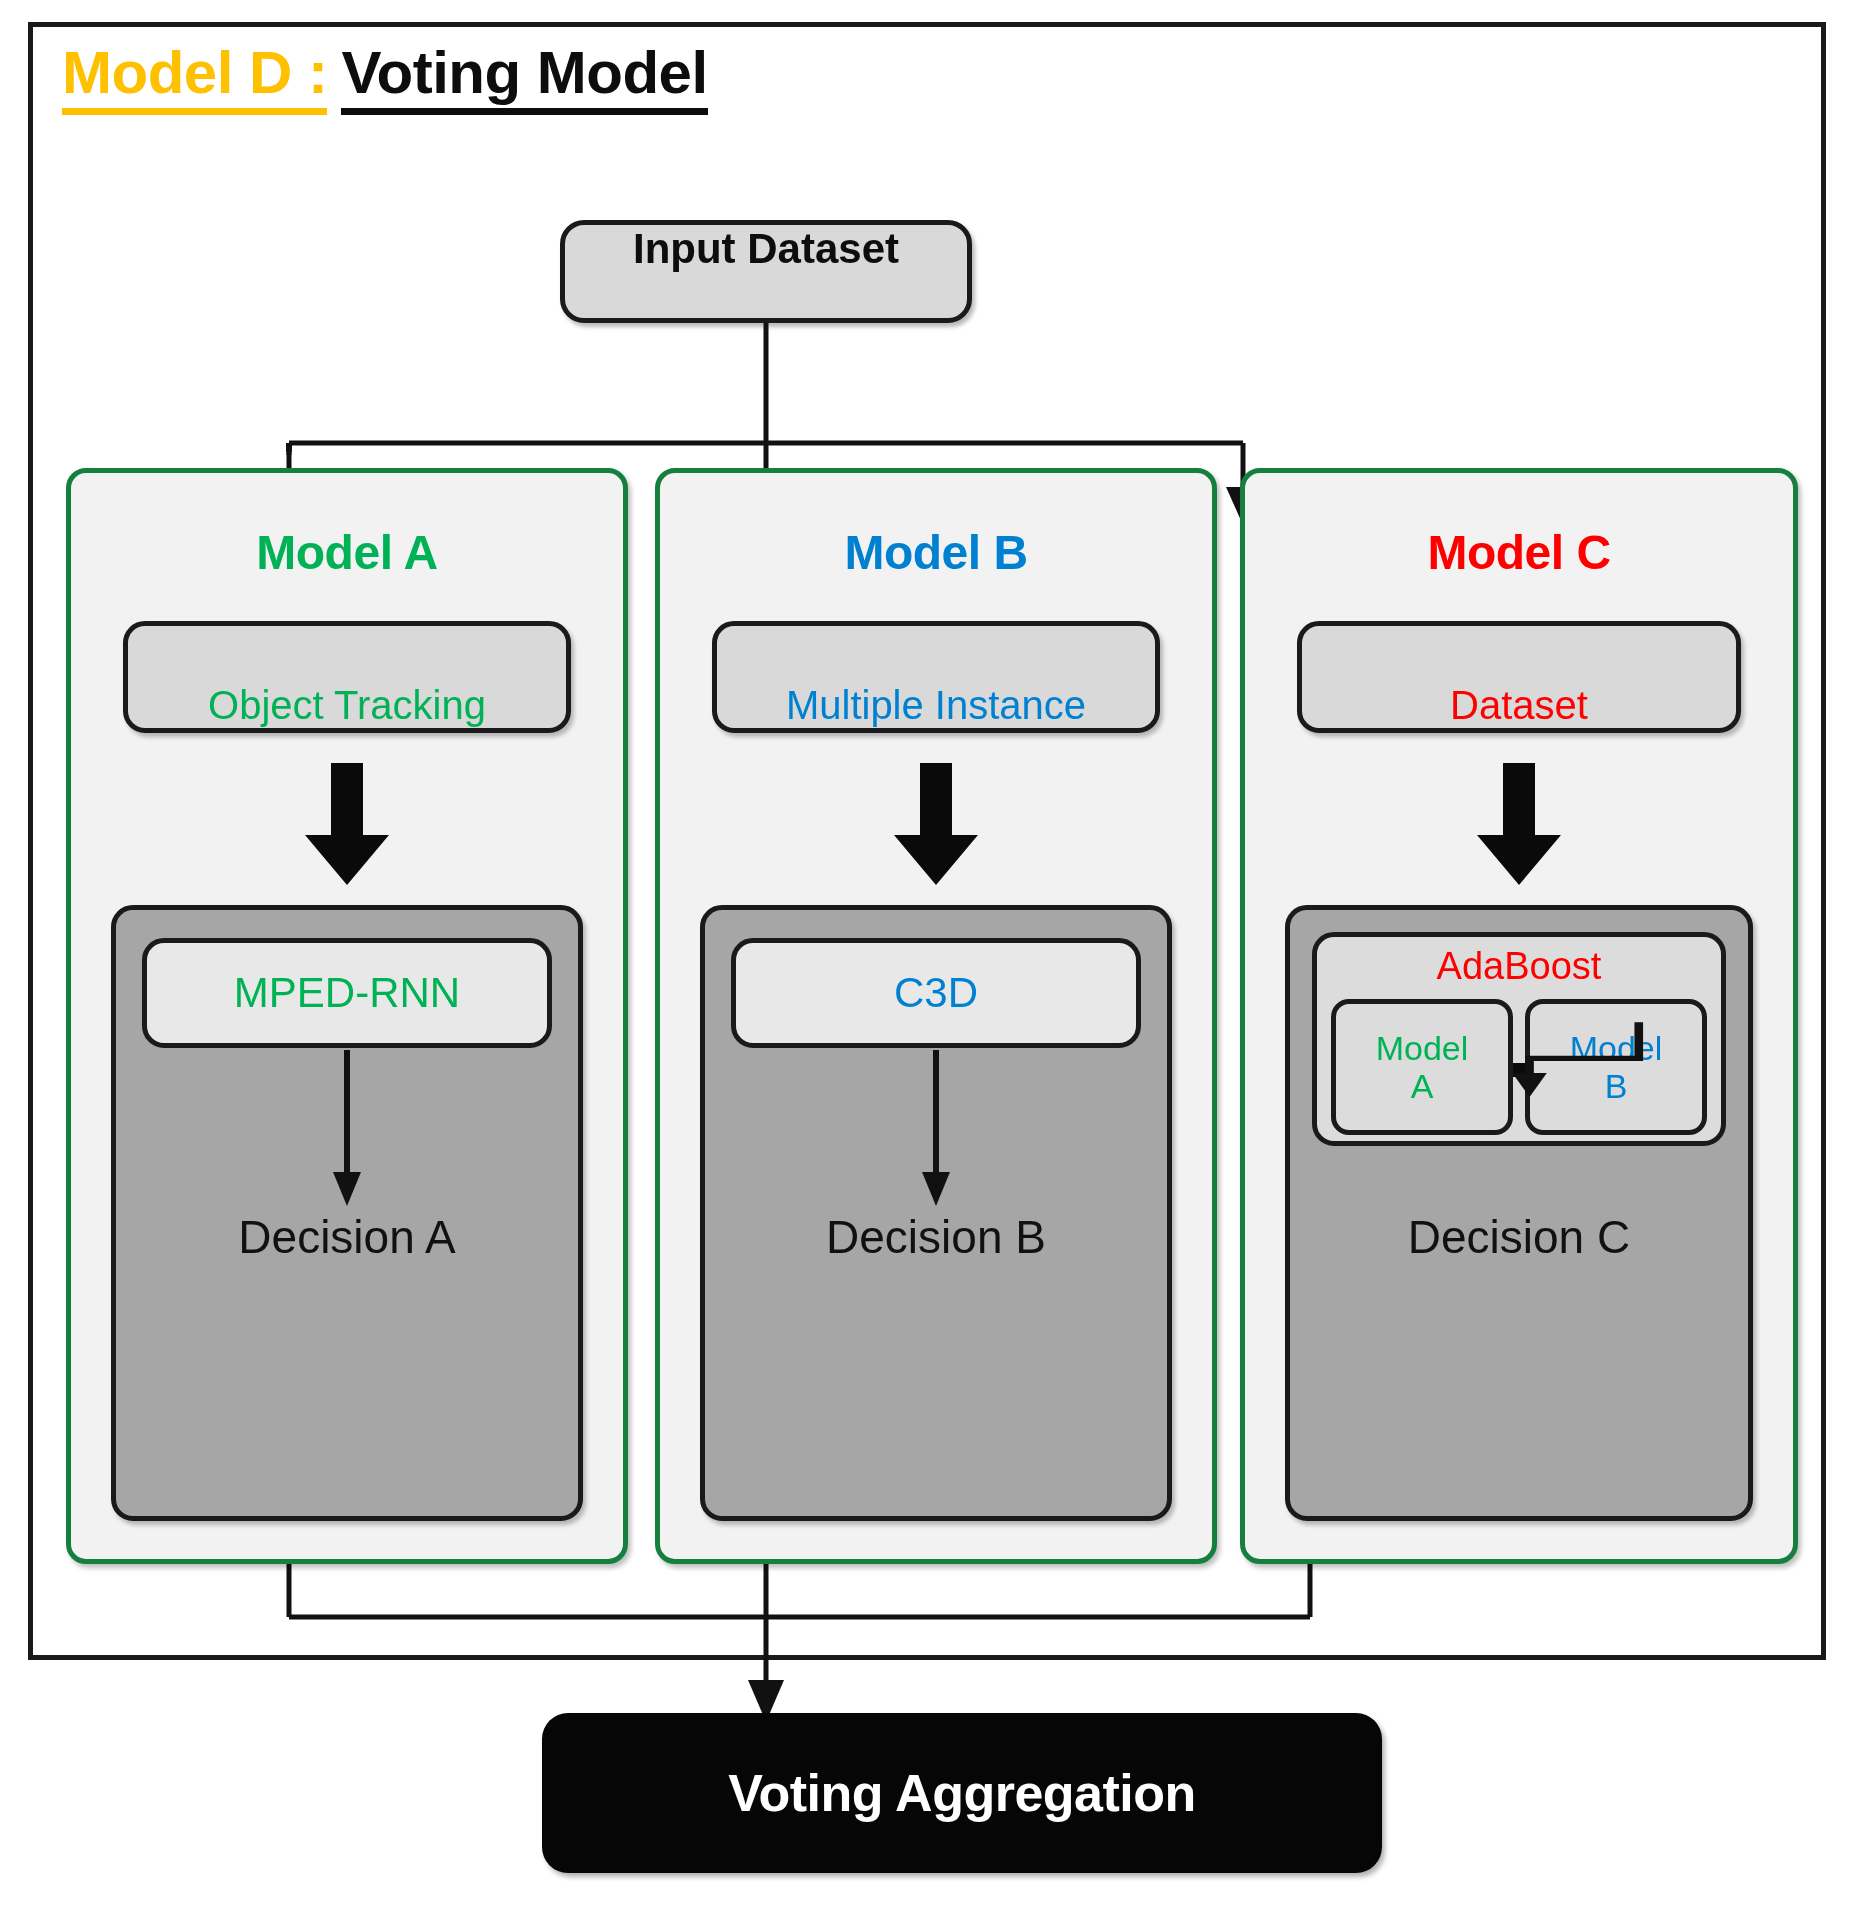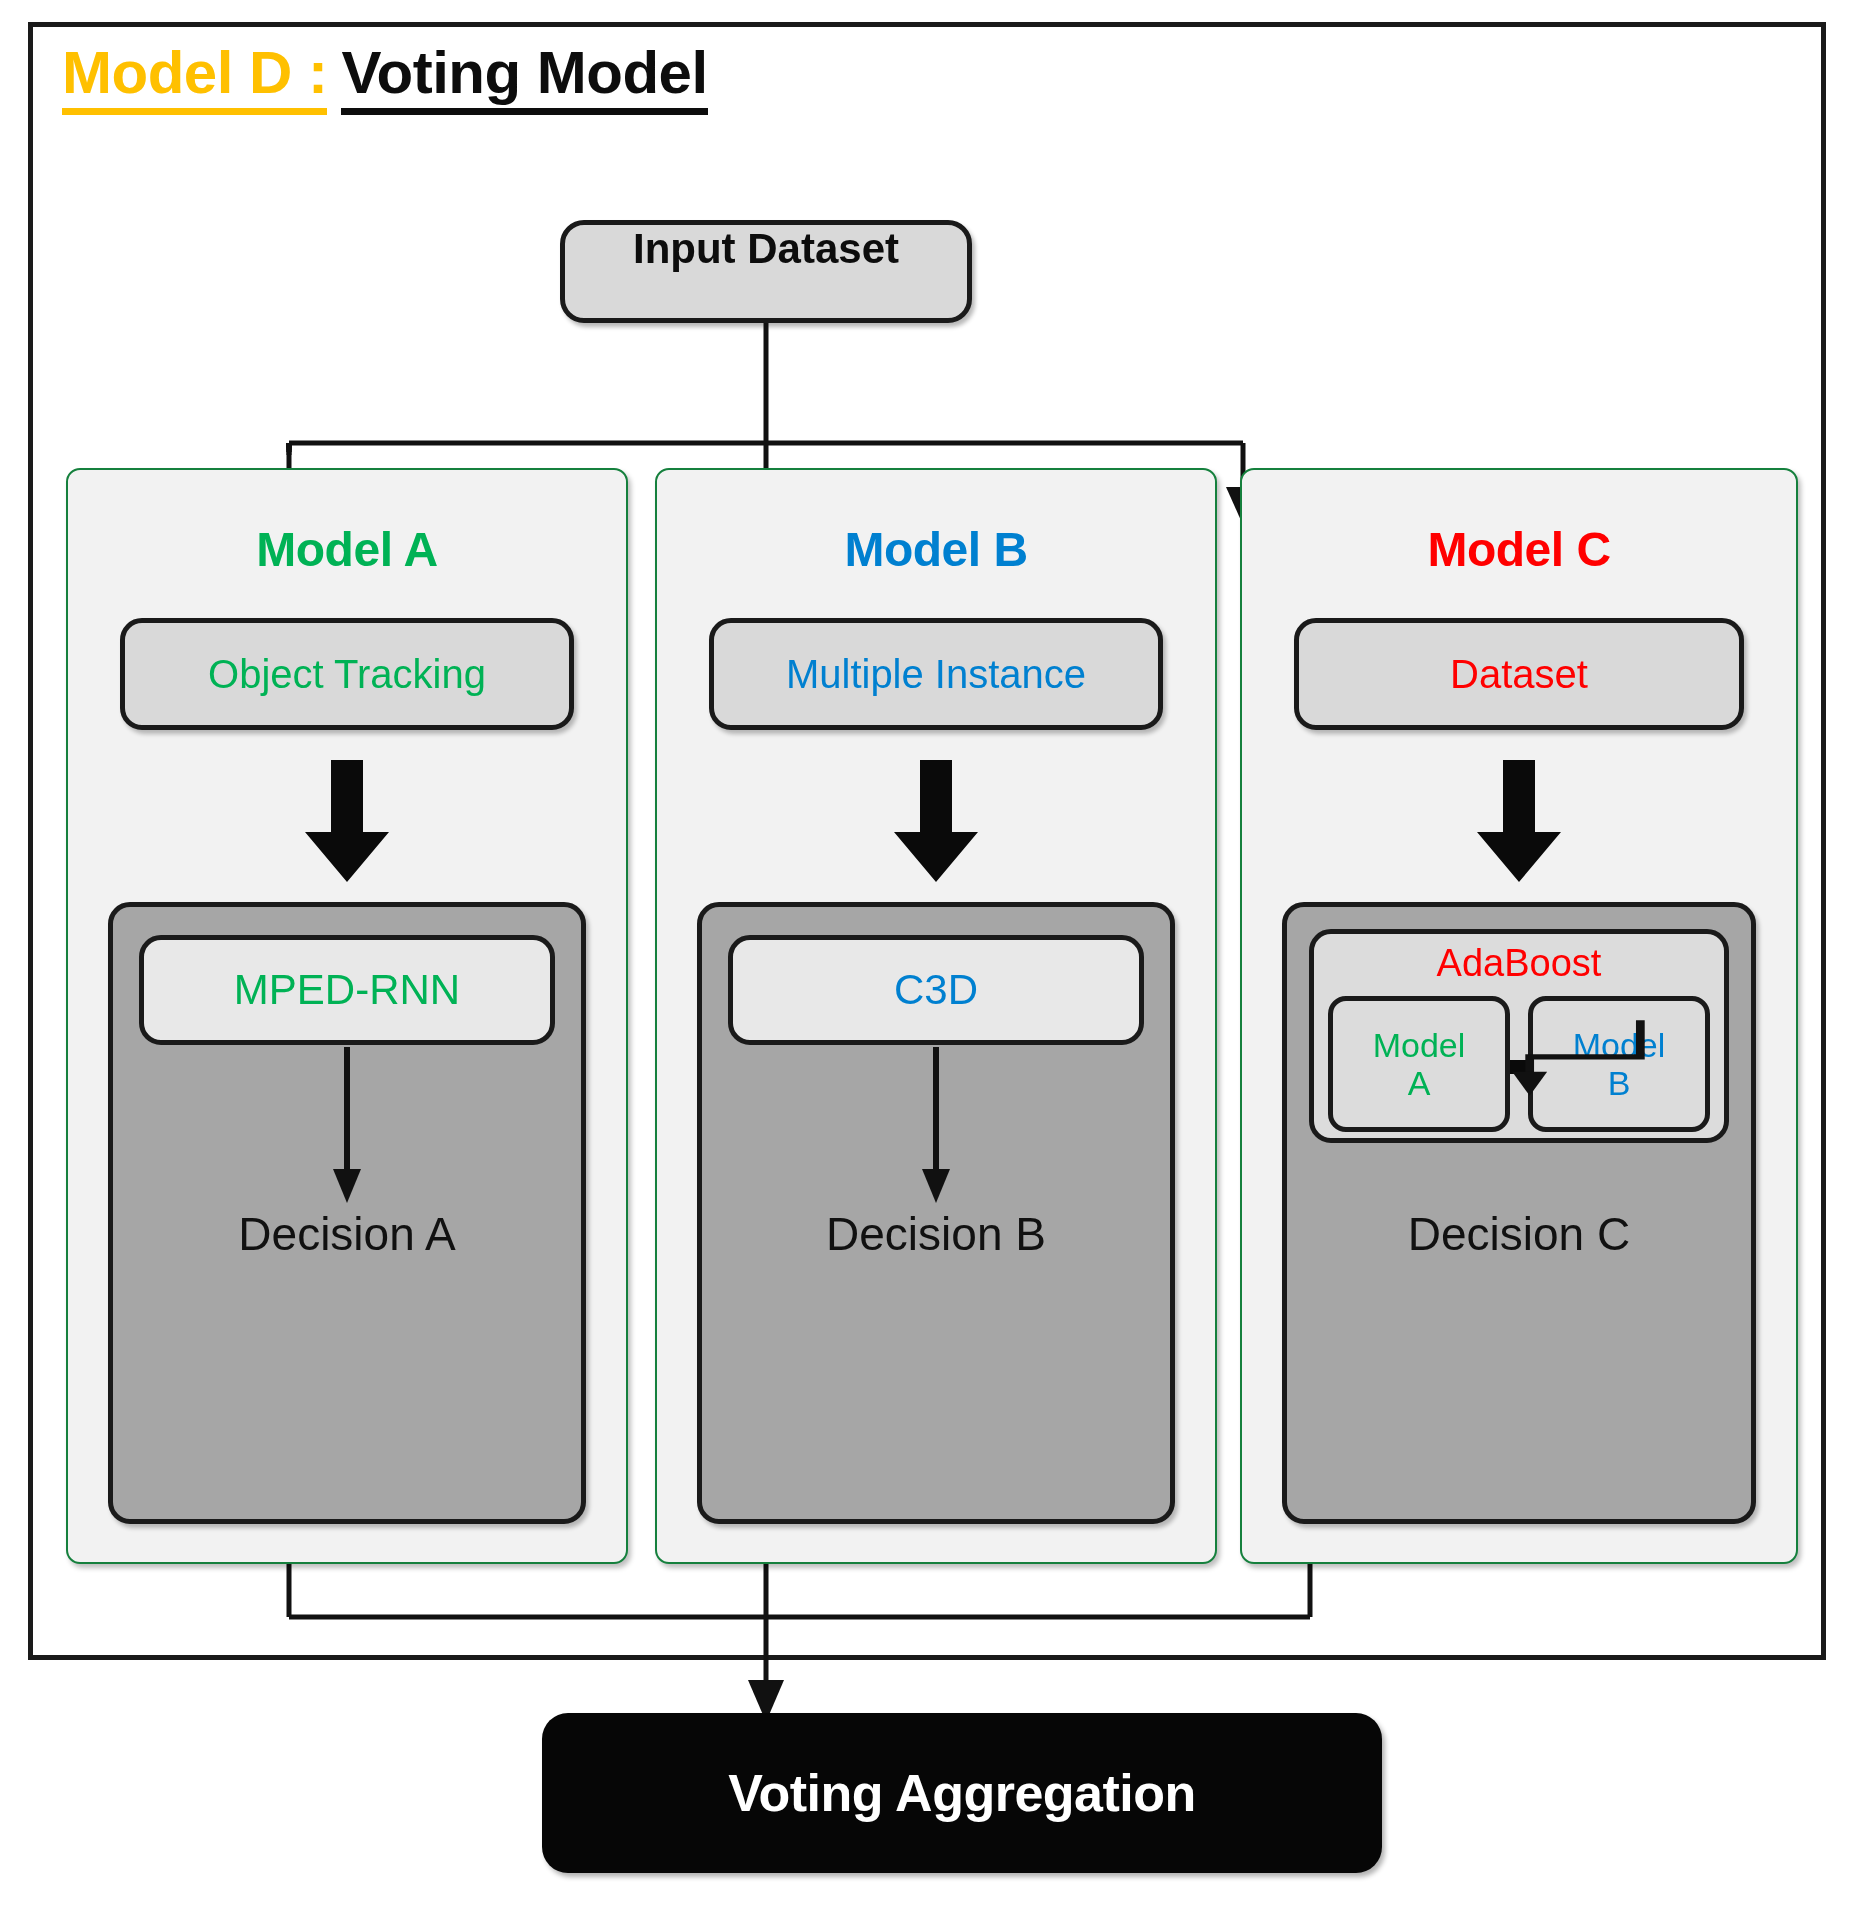--- a/index.html
+++ b/index.html
@@ -73,22 +73,22 @@
     font-weight: bold;
     color: #0d0d0d;
     box-shadow: 3px 4px 4px rgba(0,0,0,0.28);
   }
 
   
   .panel {
     position: absolute;
     box-sizing: border-box;
     background: #f2f2f2;
-    border: 2px solid #15803d;
-    border-radius: 14px;
+    border: 5px solid #15803d;
+    border-radius: 20px;
     box-shadow: 3px 4px 5px rgba(0,0,0,0.25);
   }
   .panel-a { left: 66px;   top: 468px; width: 562px; height: 1096px; }
   .panel-b { left: 655px;  top: 468px; width: 562px; height: 1096px; }
   .panel-c { left: 1240px; top: 468px; width: 558px; height: 1096px; }
 
   .panel-title {
     position: absolute;
     left: 0;
     width: 100%;
@@ -107,21 +107,21 @@
     position: absolute;
     top: 148px;
     left: 52px;
     right: 52px;
     height: 112px;
     background: #d9d9d9;
     border: 5px solid #1a1a1a;
     border-radius: 22px;
     box-sizing: border-box;
     display: flex;
-    align-items: center;
+    align-items: flex-end;
     justify-content: center;
     font-size: 40px;
     box-shadow: 3px 4px 4px rgba(0,0,0,0.25);
   }
 
   
   .block-arrow {
     position: absolute;
     top: 290px;
     left: 50%;

